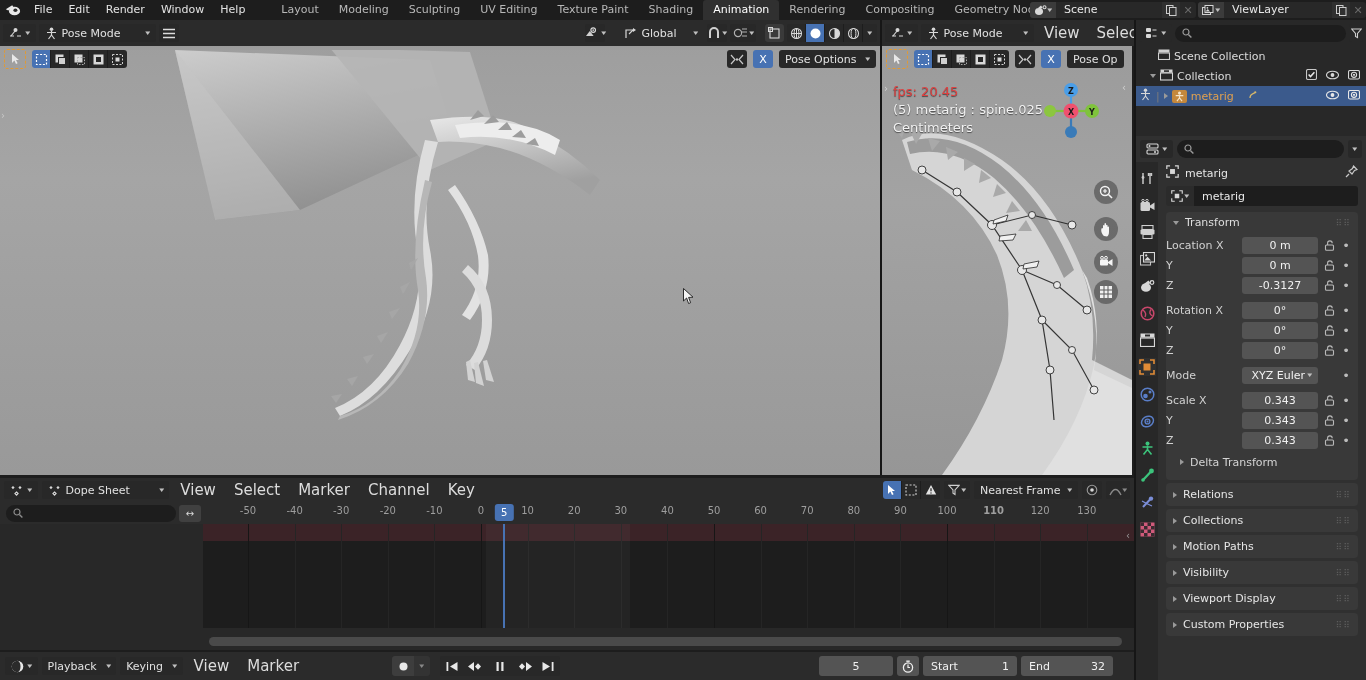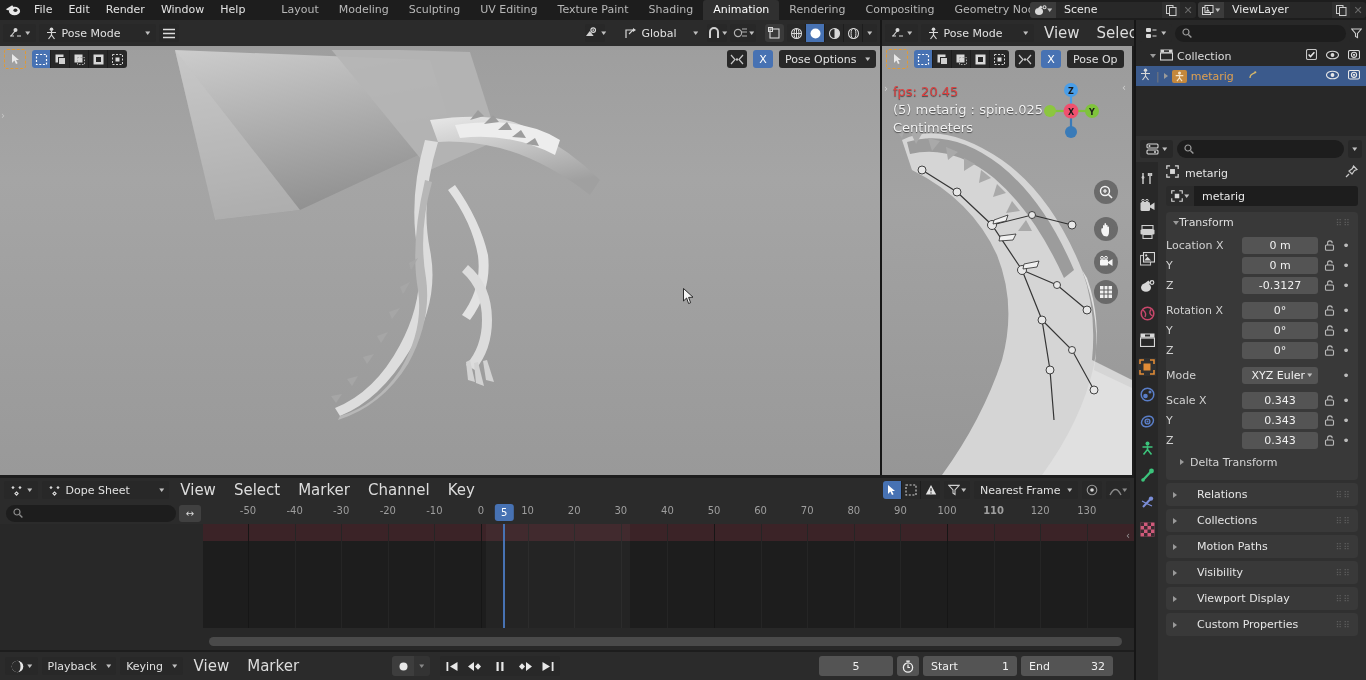--- a/index.html
+++ b/index.html
@@ -117,33 +117,33 @@
   .tabcol .tb.on { background: #303030; border-radius: 3px 0 0 3px; }
 
   .bc-head { display: flex; align-items: center; height: 22px; padding: 0 8px; gap: 6px; font-size: 11px; }
   .name-field { display: flex; align-items: center; height: 20px; margin: 2px 8px 6px 8px; gap: 0; }
   .nf-ico { width: 28px; height: 20px; background: #2b2b2b; border-radius: 3px 0 0 3px;
     display: flex; align-items: center; justify-content: center; gap: 2px; }
   .nf-input { flex: 1; height: 20px; background: #1d1d1d; border-radius: 0 3px 3px 0;
     display: flex; align-items: center; padding-left: 8px; font-size: 11px; color: #e8e8e8; }
 
   .panel { margin: 0 8px 3px 8px; background: #393939; border-radius: 4px; }
-  .panel-head { display: flex; align-items: center; height: 21px; padding: 0 7px; 
+  .panel-head { display: flex; align-items: center; height: 21px; padding: 0 7px; gap: 6px;
     font-size: 11px; color: #dedede; }
   .panel-head .grip { margin-left: auto; color: #5c5c5c; font-size: 9px; letter-spacing: 1px; }
   .panel-body { padding: 2px 0 6px 0; }
   .prow { display: flex; align-items: center; height: 20px; padding: 0 6px 0 0; gap: 4px; }
   .plabel { width: 72px; font-size: 11px; color: #d0d0d0; padding-right: 6px; }
   .pfield { flex: 1; height: 17px; background: #545454; border-radius: 3px; display: flex;
     align-items: center; justify-content: center; font-size: 11px; color: #f0f0f0; }
   .pfield.drop { justify-content: flex-start; padding: 0 6px; }
   .plock { width: 14px; display: flex; align-items: center; justify-content: center; color: #b9b9b9; }
   .pdot { width: 12px; display: flex; align-items: center; justify-content: center; color: #bcbcbc; font-size: 13px; }
   .collapsed { margin: 0 8px 3px 8px; background: #393939; border-radius: 4px;
-    height: 23px; display: flex; align-items: center; padding: 0 7px; gap: 20px; font-size: 11px; }
+    height: 23px; display: flex; align-items: center; padding: 0 7px; gap: 6px; font-size: 11px; }
   .collapsed .grip { margin-left: auto; color: #5c5c5c; font-size: 9px; letter-spacing: 1px; }
   .sub-collapsed { margin: 2px 8px 2px 14px; height: 20px; display: flex; align-items: center;
     gap: 6px; font-size: 11px; color: #d4d4d4; }
 
   
   .dope { position: absolute; left: 0; top: 478px; width: 1134px; height: 172px; background: #282828; }
   .dope-hdr { height: 24px; display: flex; align-items: center; padding: 0 4px; gap: 4px; background: #2b2b2b; }
   .dope-sub { position: relative; height: 22px; background: #2b2b2b; display: flex; align-items: center; }
   .ds-search { width: 170px; height: 17px; background: #1d1d1d; border-radius: 9px; margin-left: 6px;
     display: flex; align-items: center; padding: 0 7px; gap: 5px; color: #8c8c8c; font-size: 10px; }
@@ -644,20 +644,30 @@
             <path d="M6.4 6.4 L9.4 9.4" stroke="#9a9a9a" stroke-width="1.4"></path>
           </svg>
       </div>
       <div class="icobtn flat" style="width:14px">
         <svg width="11" height="11" viewBox="0 0 11 11">
             <path d="M0.7 1 h9.6 L6.5 5.4 v4.2 l-2 -1.2 V5.4 Z" fill="none" stroke="#cfcfcf" stroke-width="1.1"></path>
           </svg>
       </div>
     </div>
 
+    <div class="ol-row">
+      <span style="width:12px"></span>
+      <span>
+        <svg width="12" height="11" viewBox="0 0 12 11">
+            <rect x="0.5" y="0.5" width="11" height="3" fill="#d0d0d0"></rect>
+            <rect x="0.5" y="4" width="11" height="6.5" fill="none" stroke="#d0d0d0" stroke-width="1.1"></rect>
+          </svg>
+      </span>
+      <span>Scene Collection</span>
+    </div>
 
     <div class="ol-row" style="padding-left:14px">
       <span class="tri down"></span>
       <span>
         <svg width="13" height="12" viewBox="0 0 13 12">
             <rect x="0.5" y="0.5" width="12" height="3.2" fill="#d6d6d6"></rect>
             <rect x="0.5" y="4" width="12" height="7" fill="none" stroke="#d6d6d6" stroke-width="1.1"></rect>
             <rect x="4" y="1.2" width="5" height="1.8" fill="#3a3a3a"></rect>
           </svg>
       </span>

